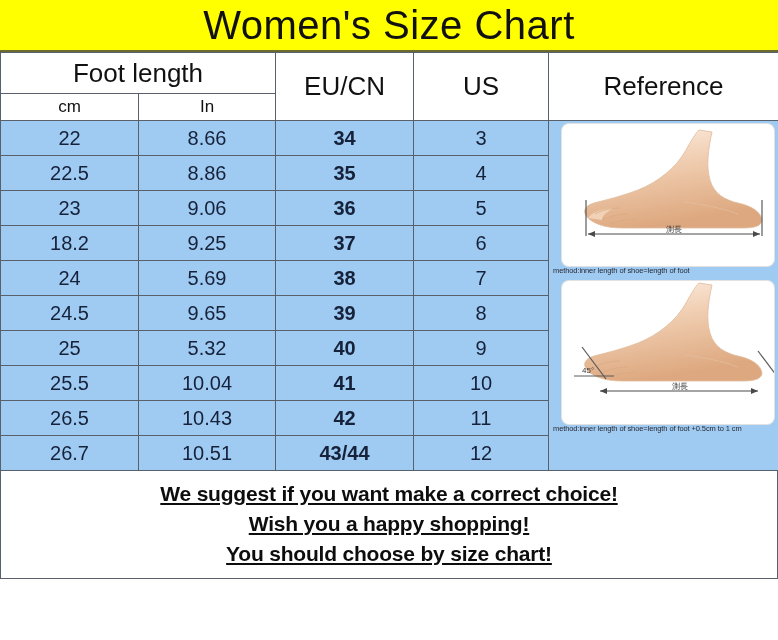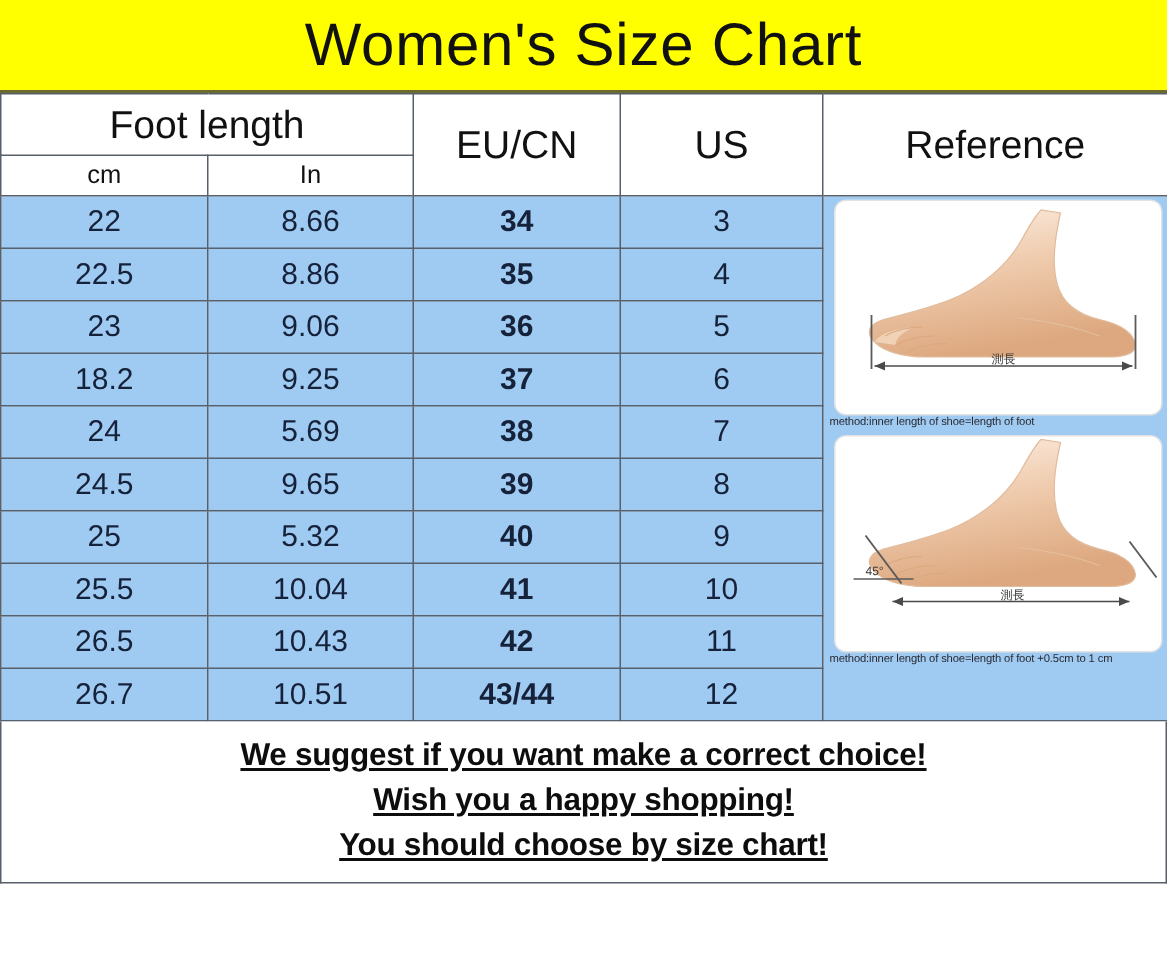--- a/index.html
+++ b/index.html
@@ -16,21 +16,21 @@
   }
   .chart {
     width: 778px;
     height: 640px;
     position: relative;
     box-sizing: border-box;
   }
 
   
   .title-banner {
-    height: 62px;
+    height: 52px;
     background: #FFFF00;
     border-bottom: 2px solid #6b6b30;
     display: flex;
     align-items: center;
     justify-content: center;
     box-sizing: border-box;
   }
   .title-text {
     font-size: 40px;
     font-weight: 400;
@@ -93,21 +93,21 @@
     vertical-align: top;
   }
   .ref-stack {
     display: flex;
     flex-direction: column;
     height: 100%;
   }
   .ref-panel {
     background: #ffffff;
     border-radius: 7px;
-    margin: 3px 4px 0 8px;
+    margin: 3px 4px 0 13px;
     position: relative;
     overflow: hidden;
     box-shadow: 0 0 0 1px #e2e2e2;
   }
   .ref-panel-1 { height: 142px; }
   .ref-panel-2 { height: 143px; }
   .ref-caption {
     font-size: 7.5px;
     color: #2a2a33;
     text-align: left;

